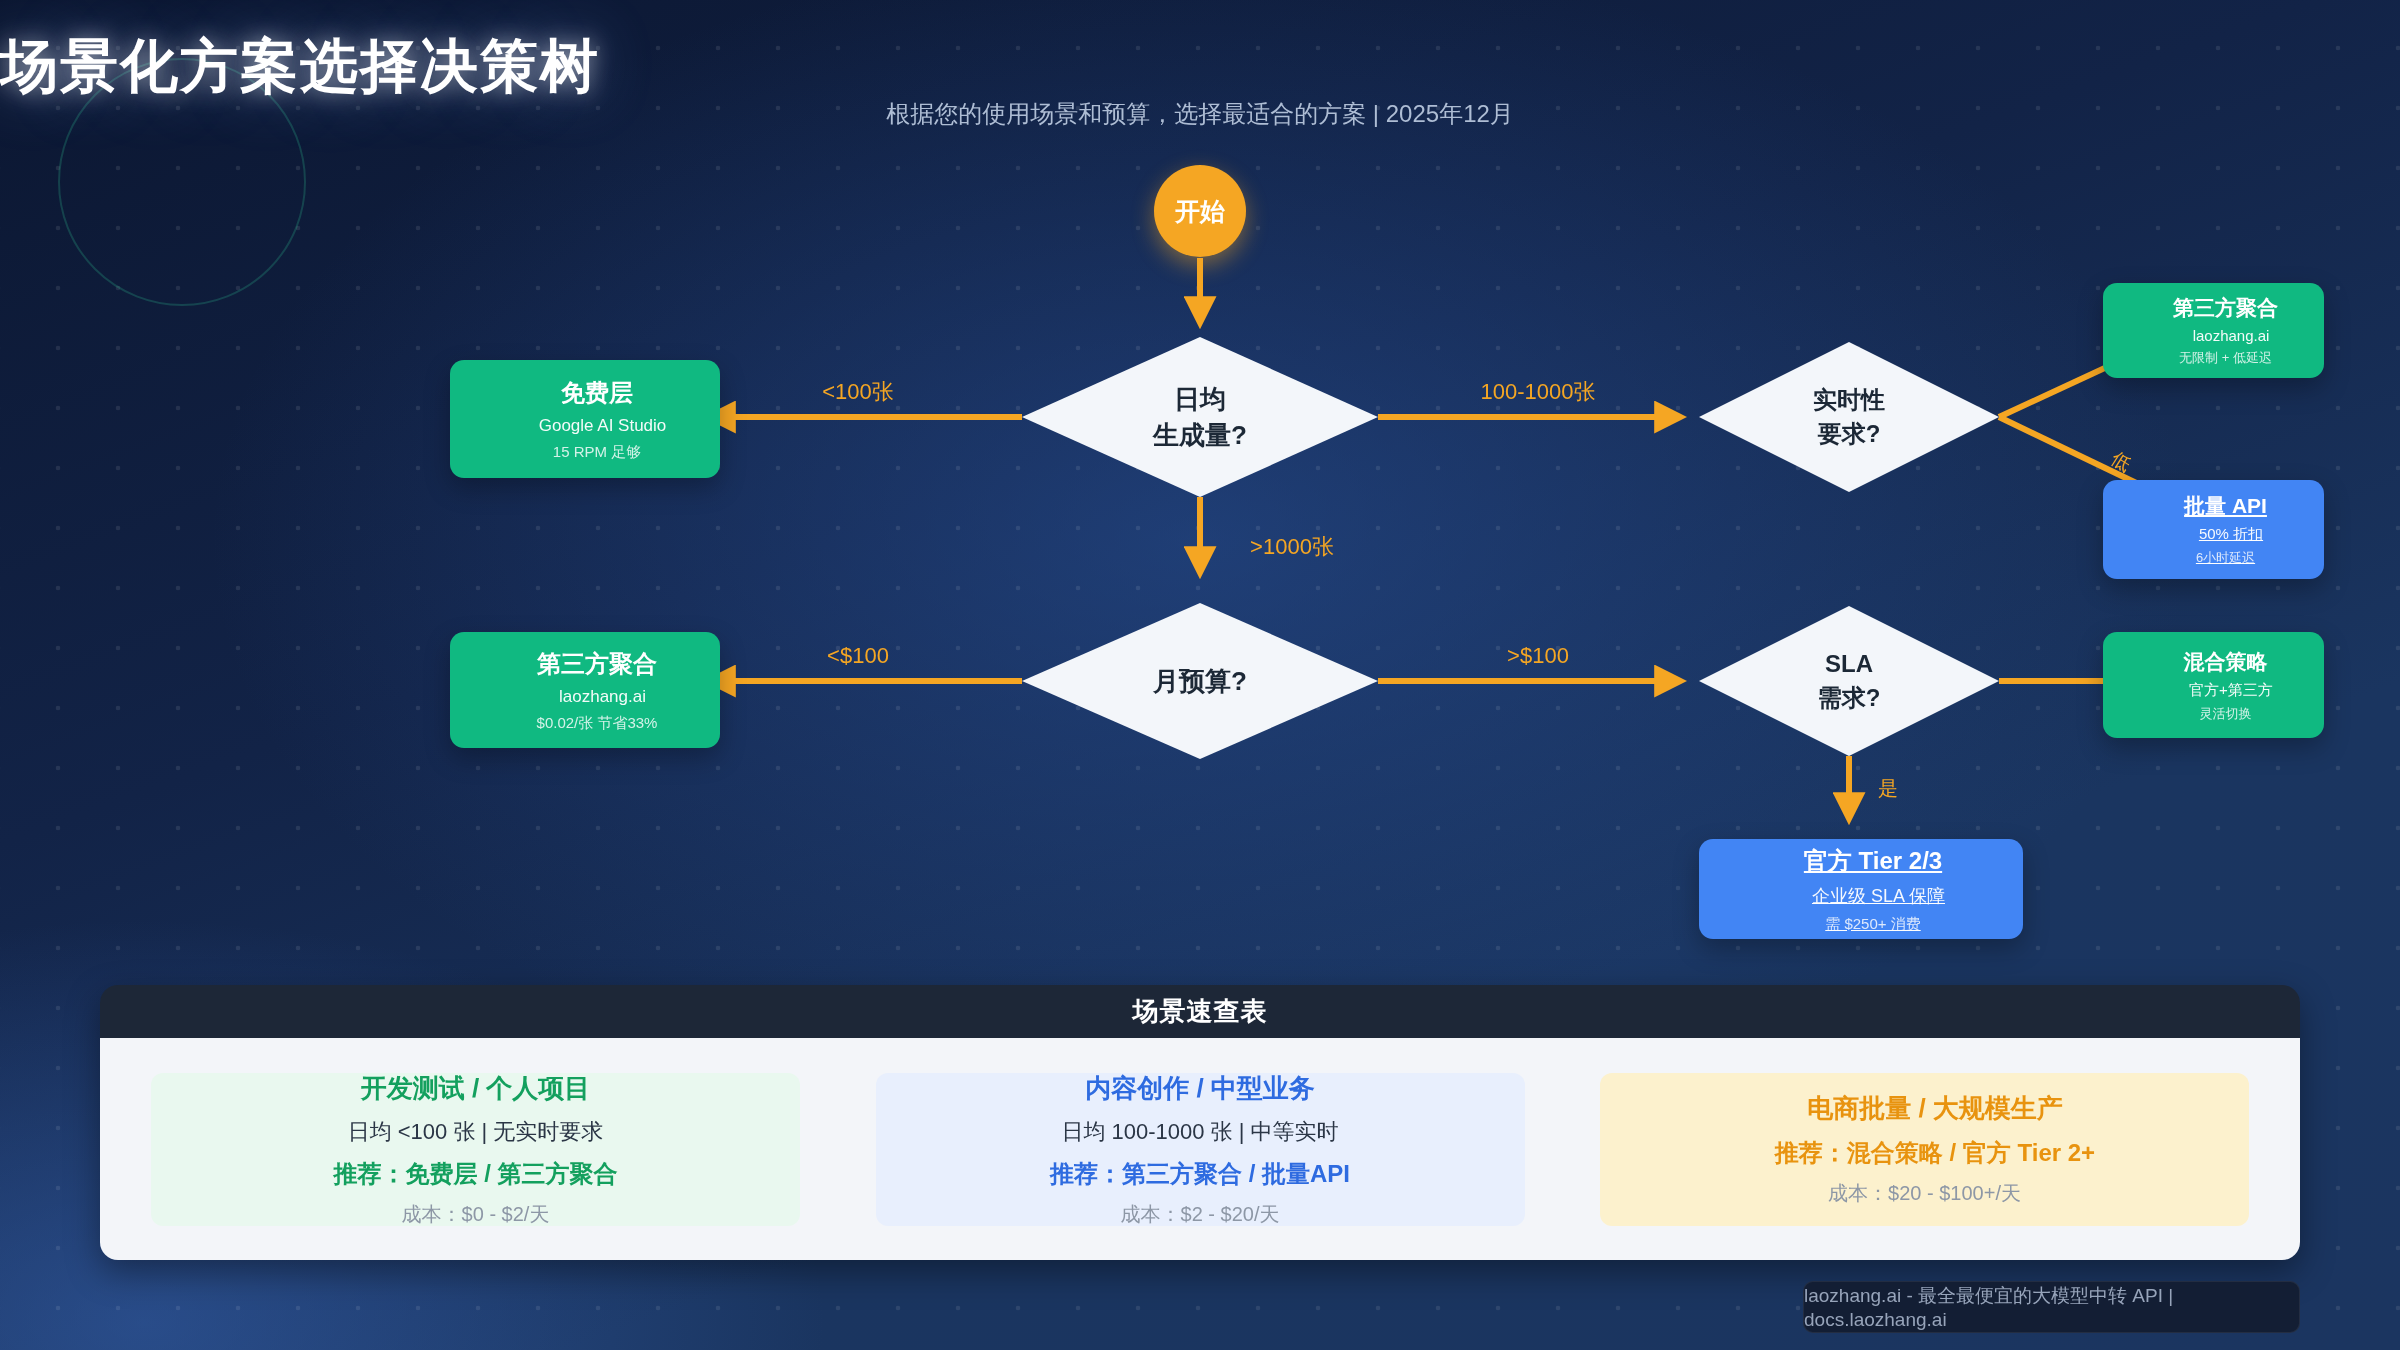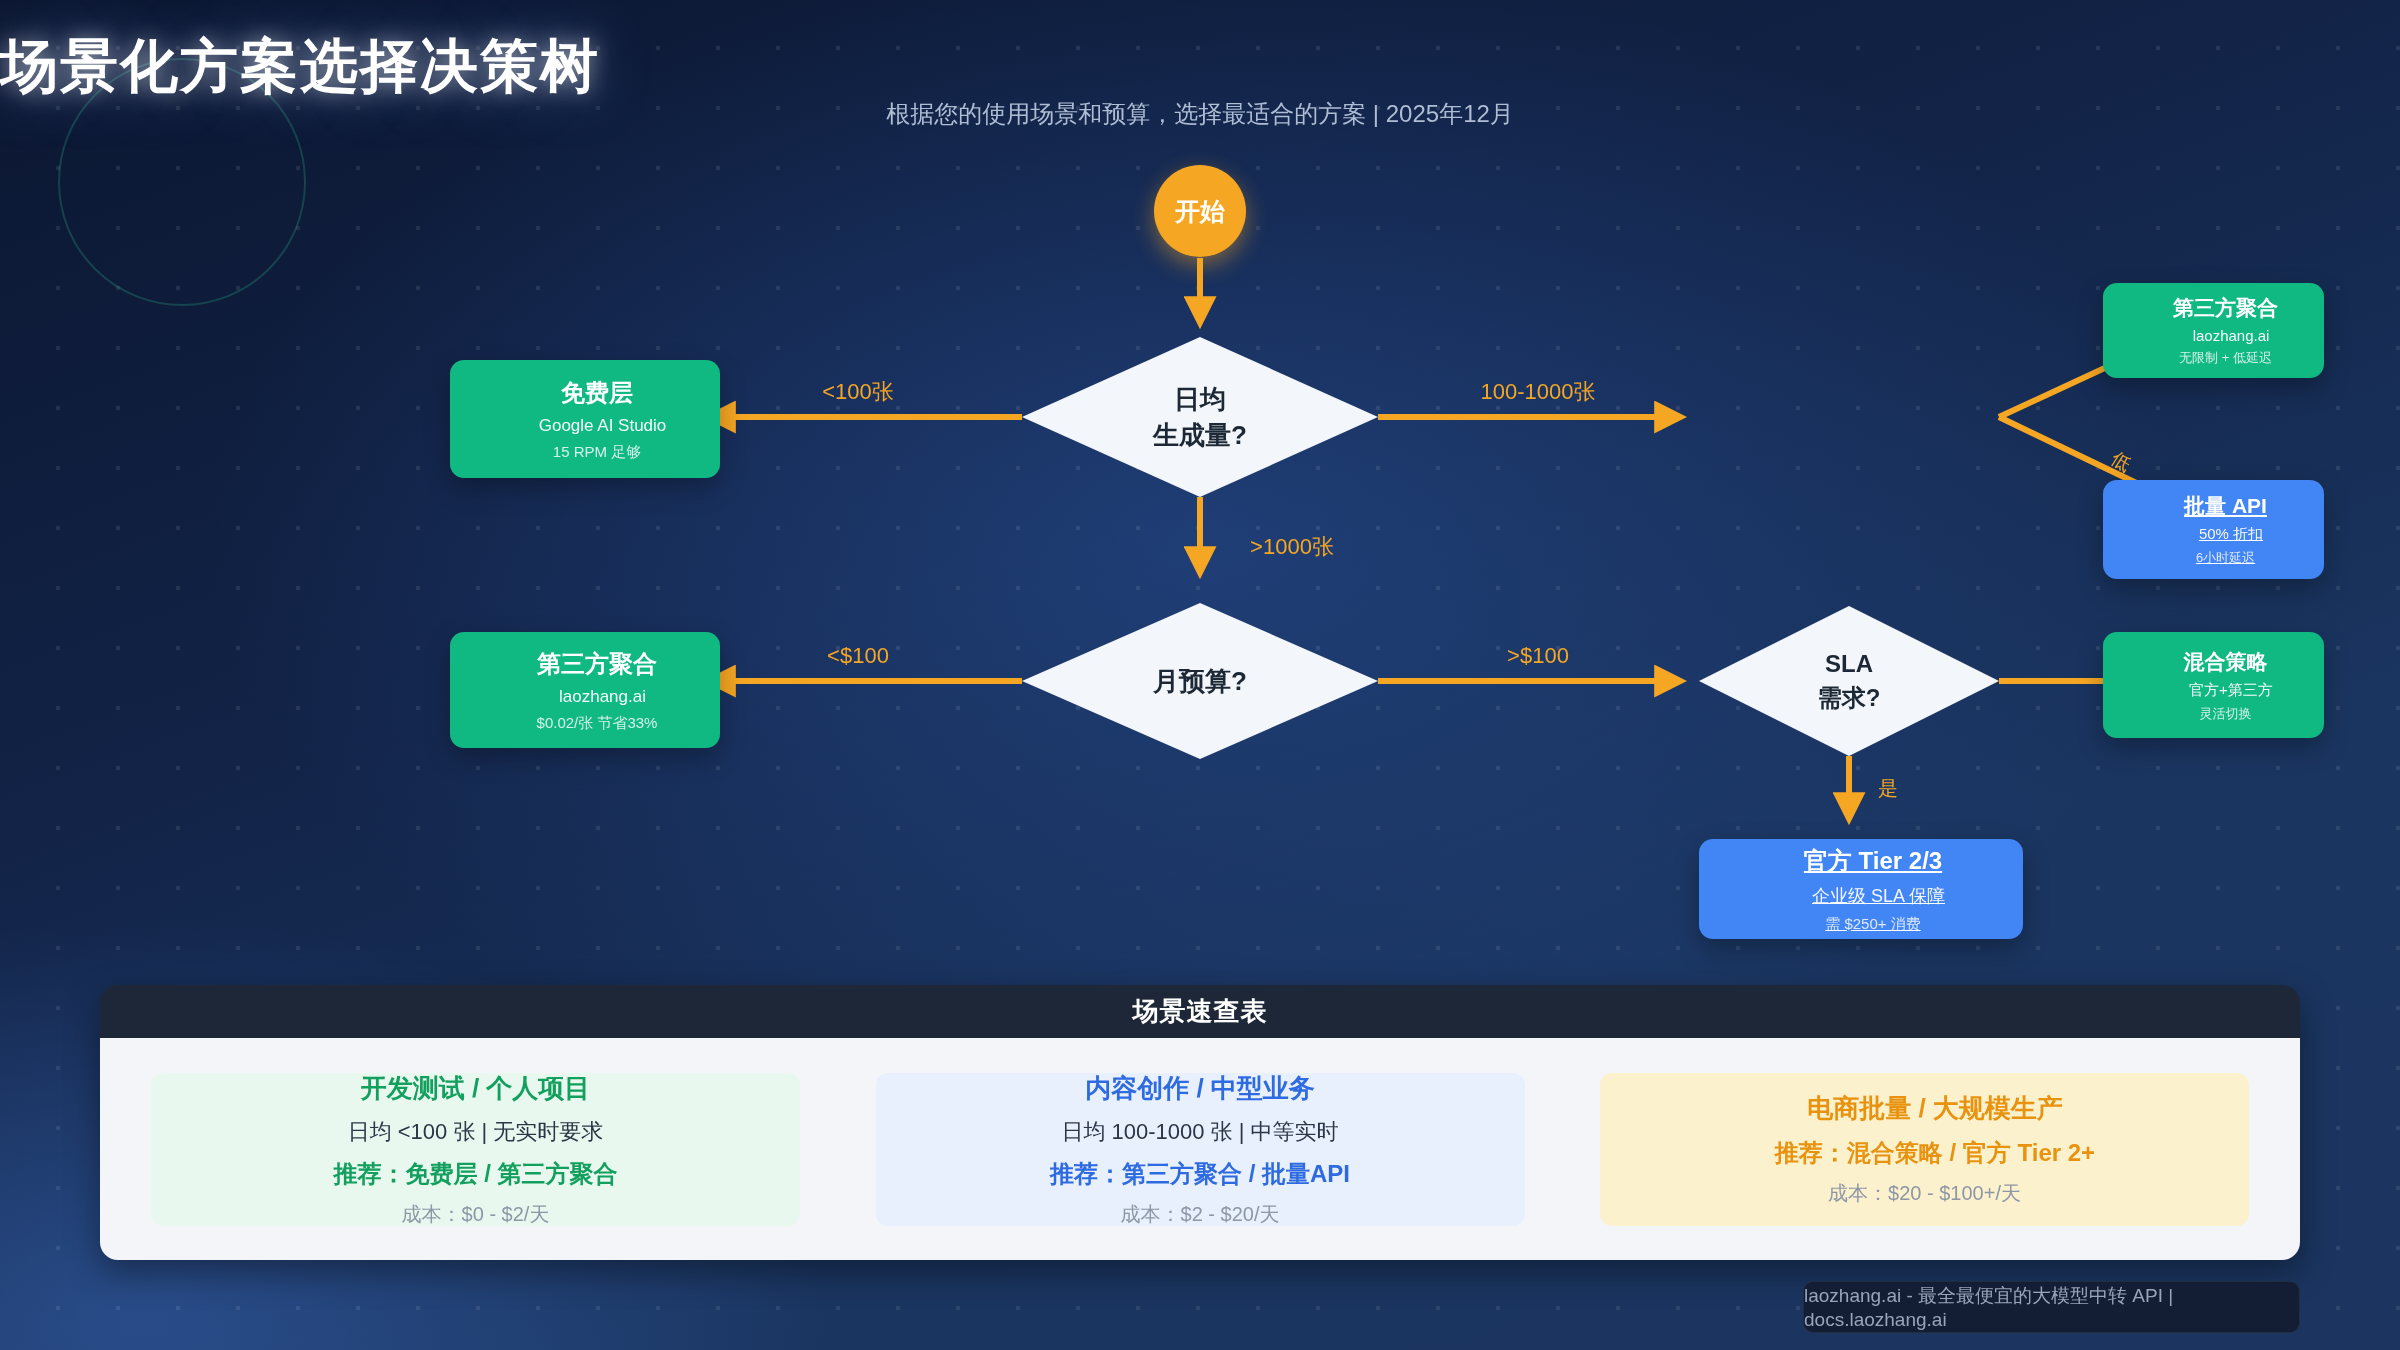--- a/index.html
+++ b/index.html
@@ -98,20 +98,24 @@
 
   <div class="start-node">
     <span>开始</span>
   </div>
 
   <div class="diamond" style="left:1022px;top:337px;width:356px;height:160px;">
     <span>日均</span>
     <span>生成量?</span>
   </div>
 
+  <div class="diamond" style="left:1699px;top:342px;width:300px;height:150px;font-size:24px;">
+    <span>实时性</span>
+    <span>要求?</span>
+  </div>
 
   <div class="diamond" style="left:1022px;top:603px;width:356px;height:156px;">
     <span>月预算?</span>
   </div>
 
   <div class="diamond" style="left:1699px;top:606px;width:300px;height:150px;font-size:24px;">
     <span>SLA</span>
     <span>需求?</span>
   </div>
 

